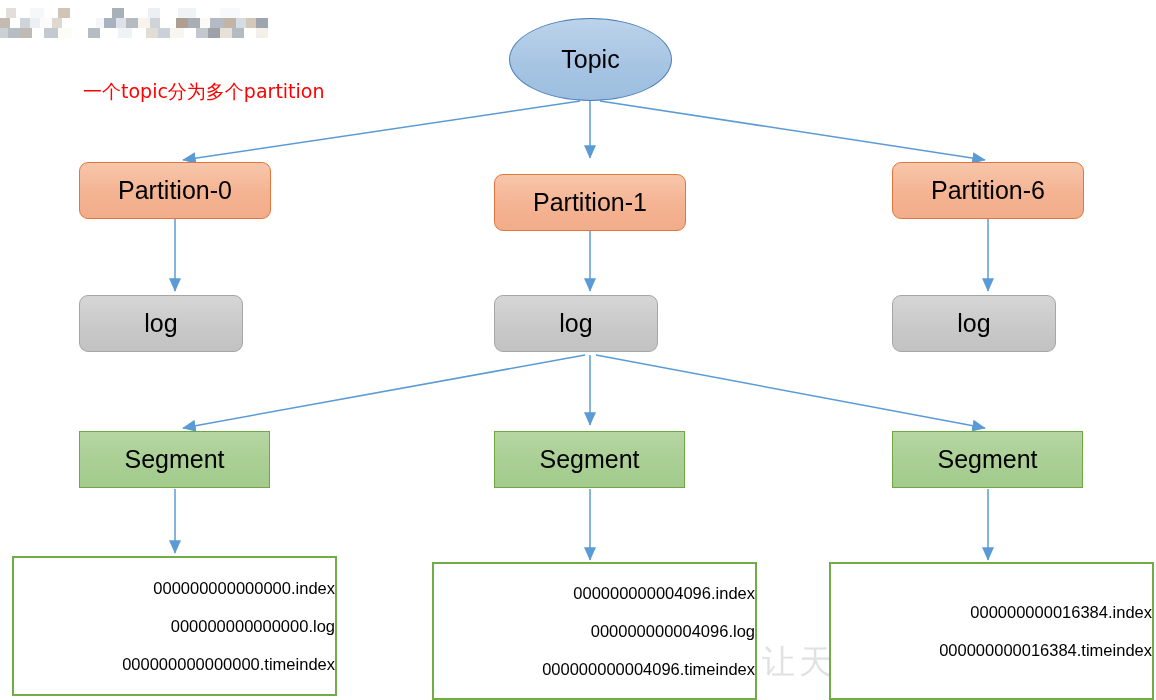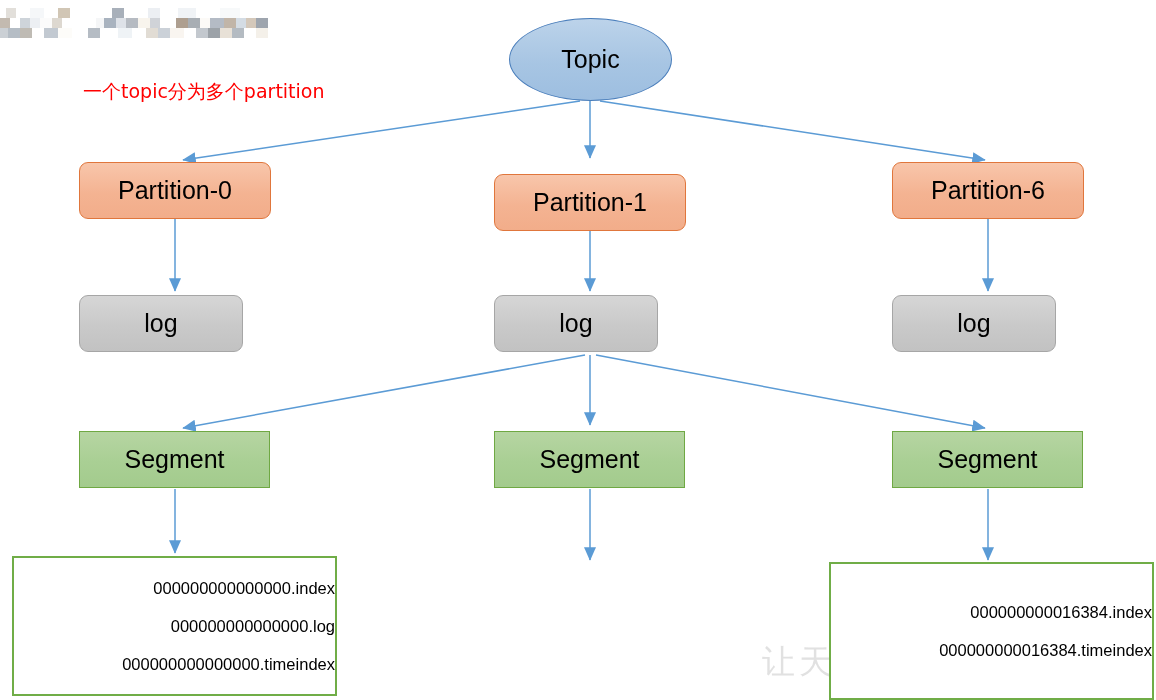--- a/index.html
+++ b/index.html
@@ -248,19 +248,24 @@
   <div class="node segment-box" style="left:892px; top:431px;">
     <span>Segment</span>
   </div>
 
   <div class="file-box" style="left:12px; top:556px; width:325px; height:140px;">
     <div class="file-line">000000000000000.index</div>
     <div class="file-line">000000000000000.log</div>
     <div class="file-line">000000000000000.timeindex</div>
   </div>
 
+  <div class="file-box" style="left:432px; top:562px; width:325px; height:138px;">
+    <div class="file-line">000000000004096.index</div>
+    <div class="file-line">000000000004096.log</div>
+    <div class="file-line">000000000004096.timeindex</div>
+  </div>
 
   <div class="file-box" style="left:829px; top:562px; width:325px; height:138px;">
     <div class="file-line">000000000016384.index</div>
     <div class="file-line">000000000016384.timeindex</div>
   </div>
 
 </div>
 
 </body></html>

